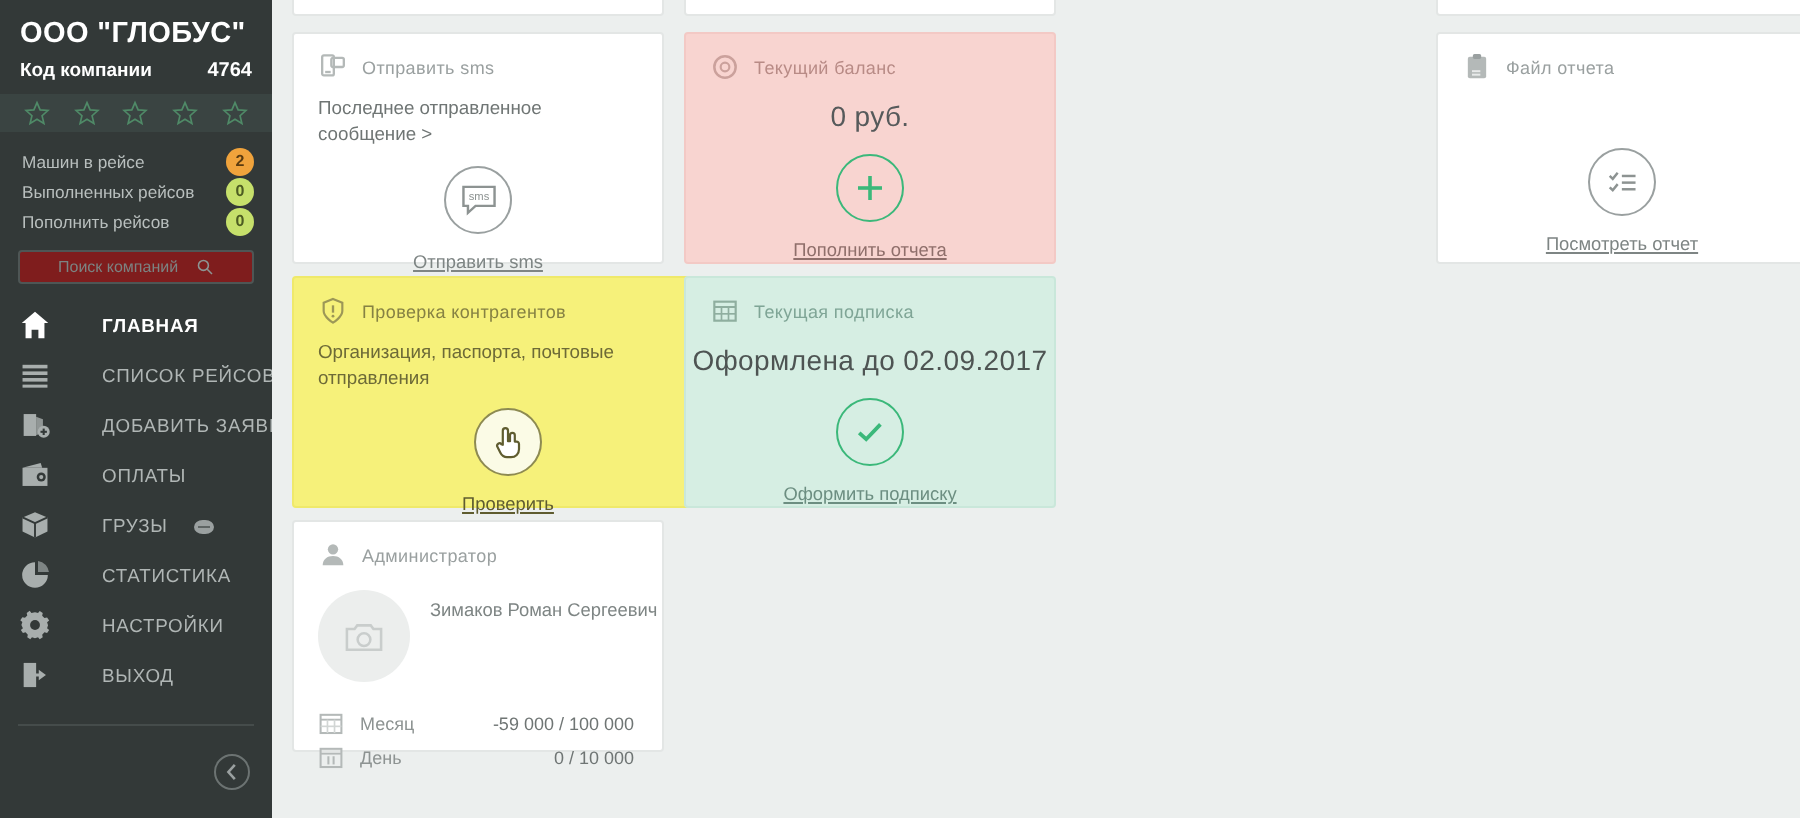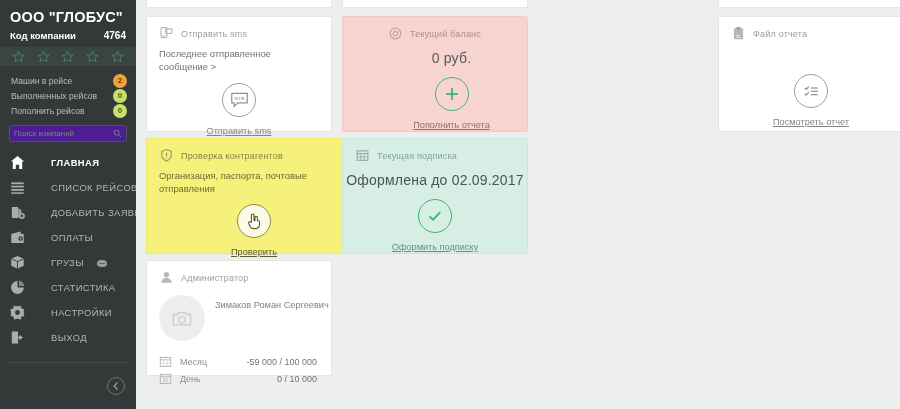--- a/index.html
+++ b/index.html
@@ -62,22 +62,22 @@
   }
   .badge.orange { background: #f0a33c; color: #5a3b10; }
   .badge.green  { background: #c6e06b; color: #4d5c22; }
 
   .sb-search {
     margin: 7px 9px 0 9px;
     height: 17px;
     border: 1px solid #4e5655;
     border-radius: 2px;
     display: flex; align-items: center;
-    padding: 0 4px;
-    background: #4c1d95;
+    padding: 0 19px;
+    background: #7f1d1d;
   }
   .sb-search input {
     border: 0; background: transparent; outline: none;
     font-size: 8px; color: #8d9493;
     font-family: "Liberation Sans", sans-serif;
     flex: 1 1 auto; width: 10px;
   }
   .sb-search input::placeholder { color: #7c8382; }
   .search-ic { width: 9px; height: 9px; flex: 0 0 9px; }
 
@@ -357,21 +357,21 @@
           <div class="circle-btn">
             <svg width="19" height="16" viewBox="0 0 22 18">
               <path d="M2 1.4h18v11H9l-4.4 4v-4H2z" fill="none" stroke="#8d9392" stroke-width="1.4"></path>
               <text x="11" y="9" font-size="6.5" fill="#8d9392" text-anchor="middle" font-family="Liberation Sans, sans-serif">sms</text>
             </svg>
           </div>
         </div>
         <a class="card-link">Отправить sms</a>
       </div>
 
-      <div class="card balance" style="left:196px; top:16px; width:186px; height:116px;padding-left:33px;">
+      <div class="card balance" style="left:196px; top:16px; width:186px; height:116px;">
         <div class="card-head">
           <svg class="card-ic" viewBox="0 0 18 18">
             <circle cx="9" cy="9" r="6.4" fill="none" stroke="#cba19c" stroke-width="1.5"></circle>
             <circle cx="9" cy="9" r="2.6" fill="none" stroke="#cba19c" stroke-width="1.3"></circle>
           </svg>
           <span class="card-title">Текущий баланс</span>
         </div>
         <div class="card-big">0 руб.</div>
         <div style="margin-top:11px;">
           <div class="circle-btn green">

